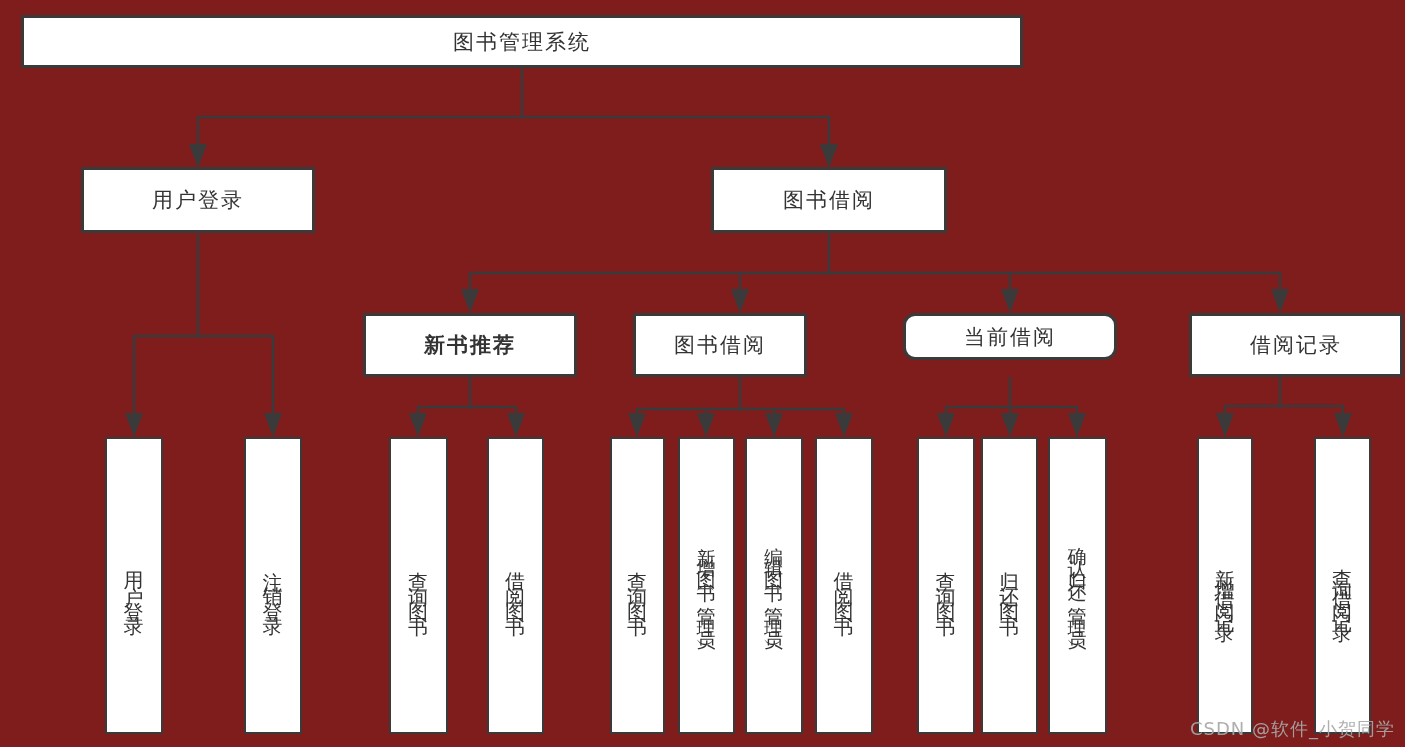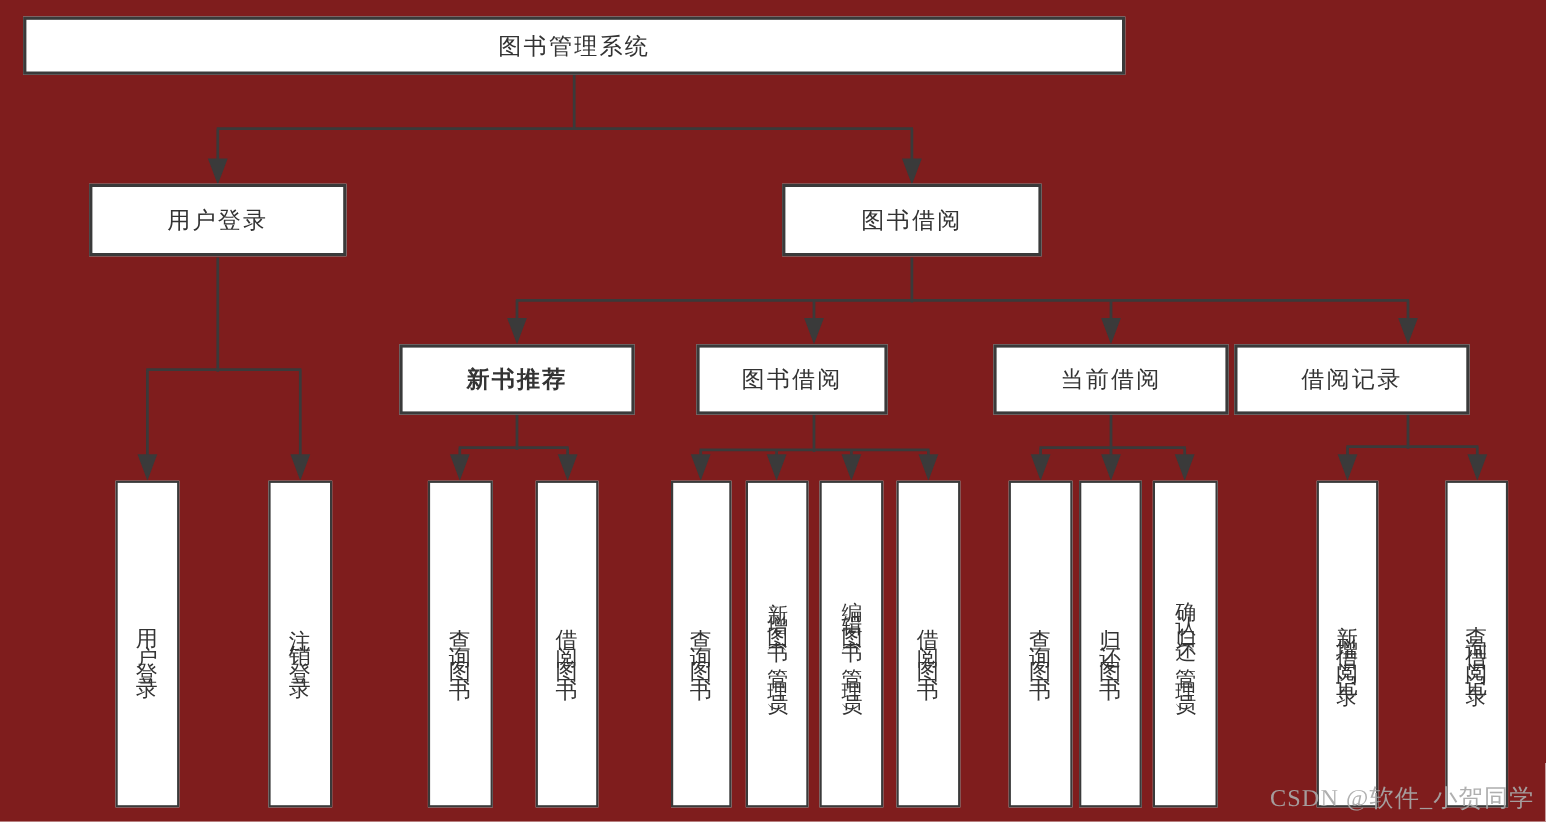--- a/index.html
+++ b/index.html
@@ -14,23 +14,22 @@
     display:flex; align-items:center; justify-content:center;
     font-size:21px; letter-spacing:2px; white-space:nowrap;
   }
   .leaf { border-width:2.5px; }
   .vtext { writing-mode:vertical-rl; text-orientation:mixed; line-height:1; }
   .v4 { letter-spacing:15px; font-size:20px; }
   .v6 { letter-spacing:11px; font-size:20px; }
   .v8 { letter-spacing:12px; font-size:19px; }
   .watermark {
     position:absolute; right:10px; bottom:6px; z-index:5;
-    font-size:22px; letter-spacing:1px; color:rgba(168,168,168,0.92);
+    font-size:18px; letter-spacing:1px; color:rgba(168,168,168,0.92);
     white-space:nowrap;
-    font-family:Liberation Serif, serif;
   }
 </style>
 </head>
 <body>
 
 <div class="canvas">
 
   <svg class="connectors" viewBox="0 0 1405 747" xmlns="http://www.w3.org/2000/svg">
 
     <path fill="none" stroke="#3a3a3a" stroke-width="2.5" d="
@@ -91,22 +90,22 @@
     </g>
   </svg>
 
   <div class="box root" style="left:21px; top:15px; width:1002px; height:53px;">图书管理系统</div>
 
   <div class="box" style="left:81px; top:167px; width:234px; height:66px;">用户登录</div>
   <div class="box" style="left:711px; top:167px; width:236px; height:66px;">图书借阅</div>
 
   <div class="box" style="left:363px; top:313px; width:214px; height:64px;font-weight:bold;">新书推荐</div>
   <div class="box" style="left:633px; top:313px; width:174px; height:64px;">图书借阅</div>
-  <div class="box" style="left:903px; top:313px; width:214px; height:64px;">当前借阅</div>
-  <div class="box" style="left:1122px; top:313px; width:214px; height:64px;">借阅记录</div>
+  <div class="box" style="left:903px; top:313px; width:214px; height:47px;border-radius:12px;">当前借阅</div>
+  <div class="box" style="left:1189px; top:313px; width:214px; height:64px;">借阅记录</div>
 
   <div class="box leaf" style="left:105px; top:437px; width:58px; height:297px;">
     <span class="vtext v4">用户登录</span>
   </div>
   <div class="box leaf" style="left:244px; top:437px; width:58px; height:297px;">
     <span class="vtext v4">注销登录</span>
   </div>
 
   <div class="box leaf" style="left:389px; top:437px; width:59px; height:297px;">
     <span class="vtext v4">查询图书</span>

